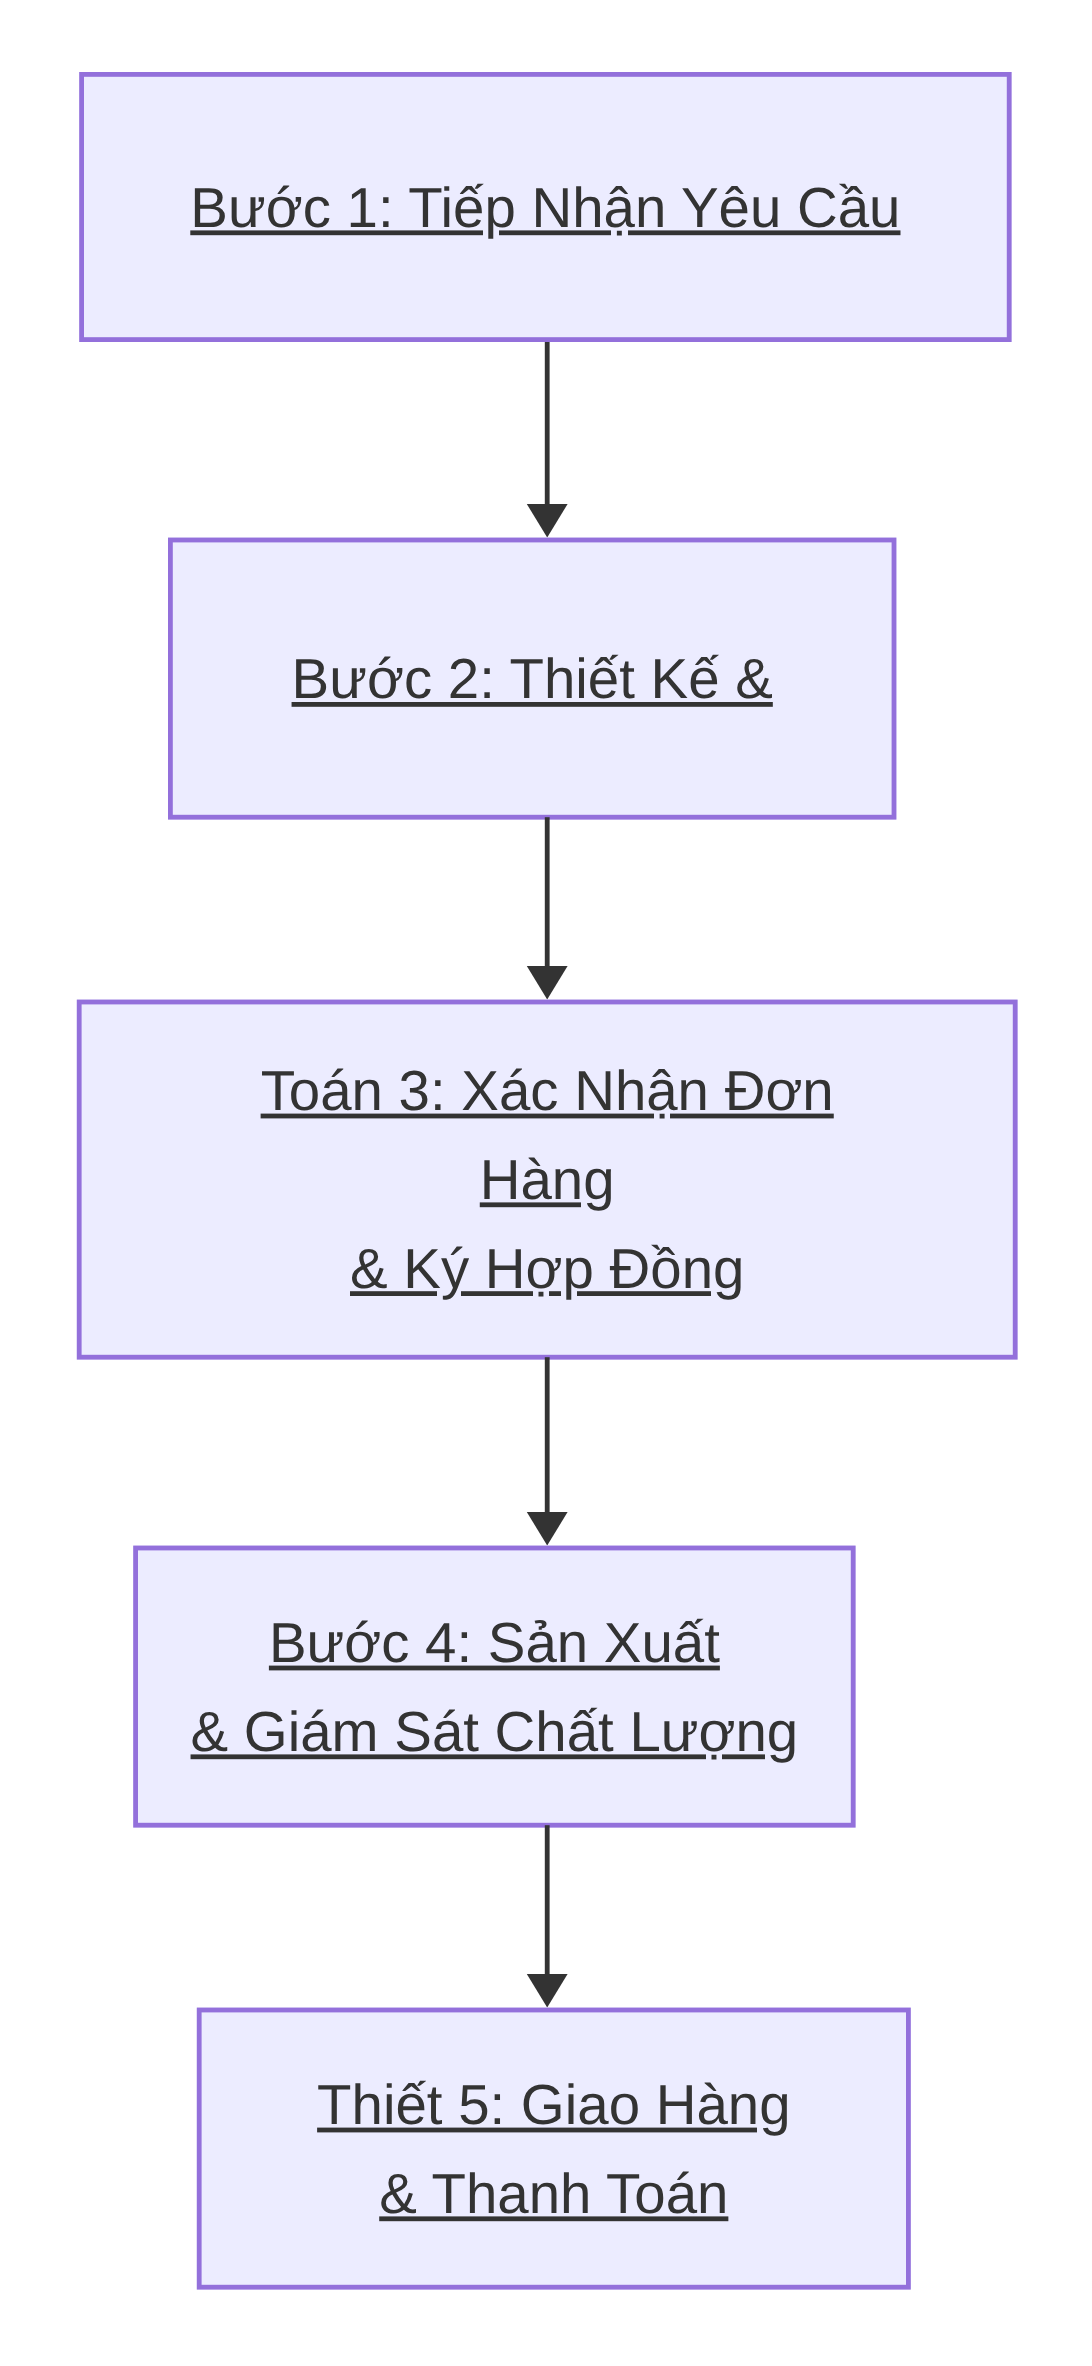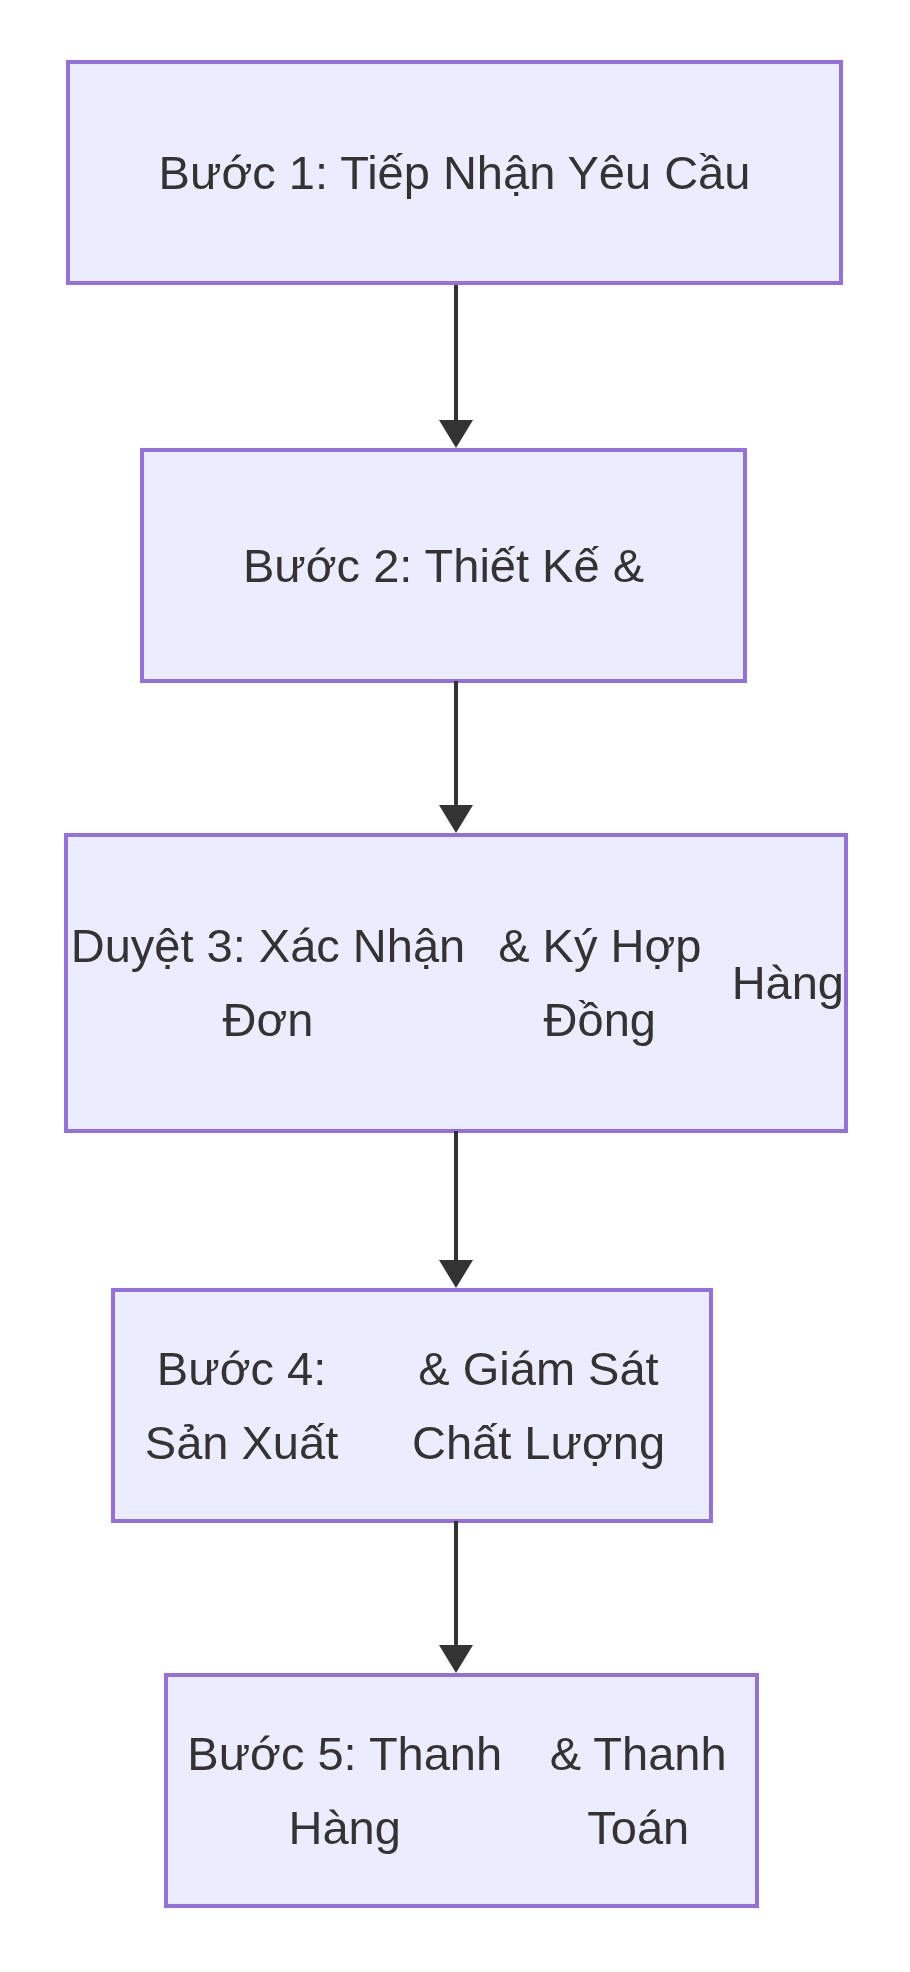--- a/index.html
+++ b/index.html
@@ -19,26 +19,28 @@
     height: 1972px;
     background: var(--bg);
     overflow: hidden;
   }
 
   .node {
     position: absolute;
     background: var(--node-fill);
     border: 4px solid var(--node-border);
     display: flex;
+    flex-direction: column;
     align-items: center;
     justify-content: center;
     text-align: center;
     color: var(--text-color);
     font-size: 47px;
     line-height: 74px;
+    text-decoration: underline;
   }
 
   .node-1 { left: 66px;  top: 60px;   width: 777px; height: 225px; }
   .node-2 { left: 140px; top: 448px;  width: 607px; height: 235px; }
   .node-3 { left: 64px;  top: 833px;  width: 784px; height: 300px; }
   .node-4 { left: 111px; top: 1288px; width: 602px; height: 235px; }
   .node-5 { left: 164px; top: 1673px; width: 595px; height: 235px; }
 
   .arrow {
     position: absolute;
@@ -83,38 +85,38 @@
   <div class="node node-2">
     <div>Bước 2: Thiết Kế &amp;</div>
   </div>
 
   <div class="arrow arrow-2">
     <div class="arrow-shaft"></div>
     <div class="arrow-head"></div>
   </div>
 
   <div class="node node-3">
-    <div>Duyệt 3: Xác Nhận Đơn</div>
+    <div>Toán 3: Xác Nhận Đơn</div>
+    <div>Hàng</div>
     <div>&amp; Ký Hợp Đồng</div>
-    <div>Hàng</div>
   </div>
 
   <div class="arrow arrow-3">
     <div class="arrow-shaft"></div>
     <div class="arrow-head"></div>
   </div>
 
   <div class="node node-4">
     <div>Bước 4: Sản Xuất</div>
     <div>&amp; Giám Sát Chất Lượng</div>
   </div>
 
   <div class="arrow arrow-4">
     <div class="arrow-shaft"></div>
     <div class="arrow-head"></div>
   </div>
 
   <div class="node node-5">
-    <div>Bước 5: Thanh Hàng</div>
+    <div>Thiết 5: Giao Hàng</div>
     <div>&amp; Thanh Toán</div>
   </div>
 
 </div>
 
 </body></html>

